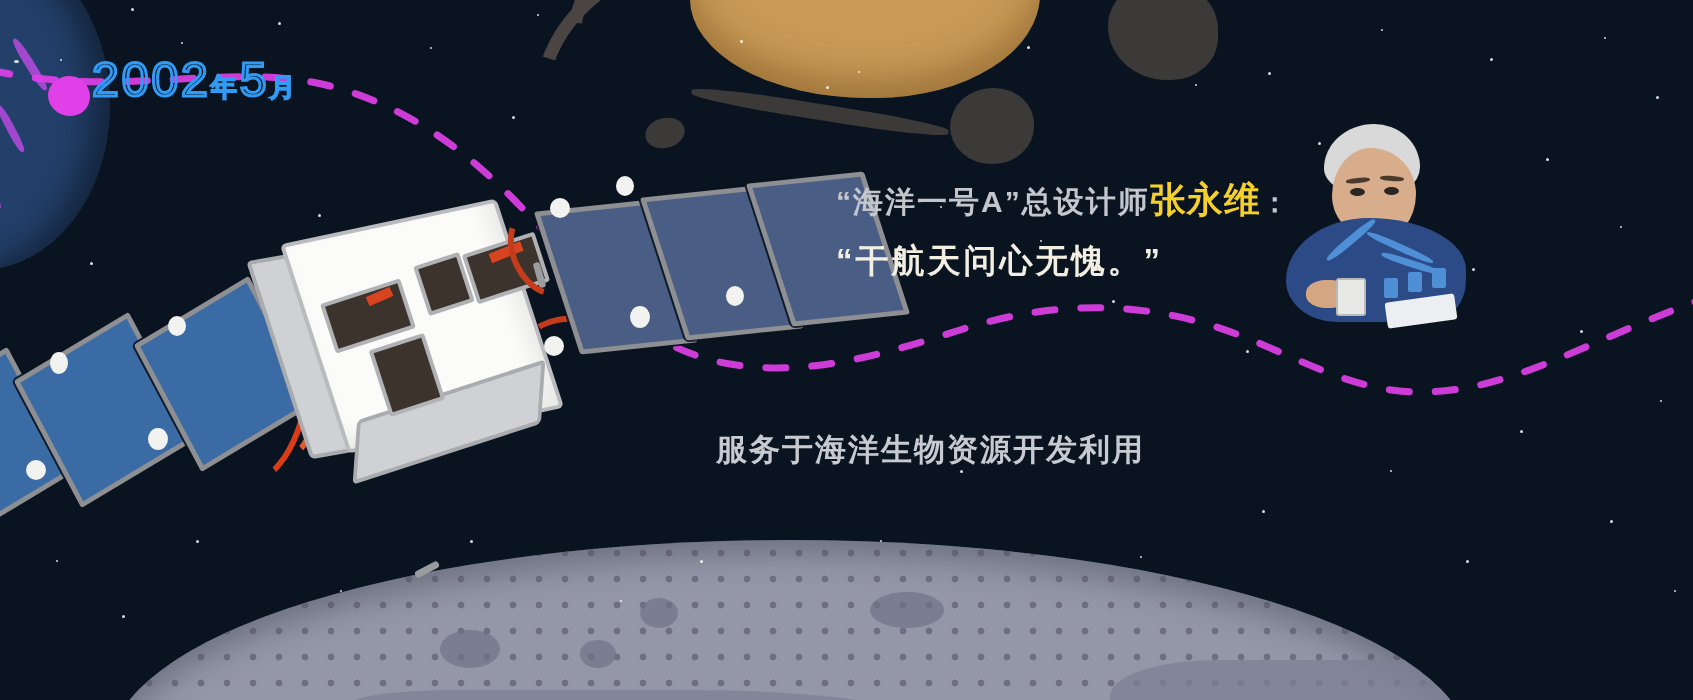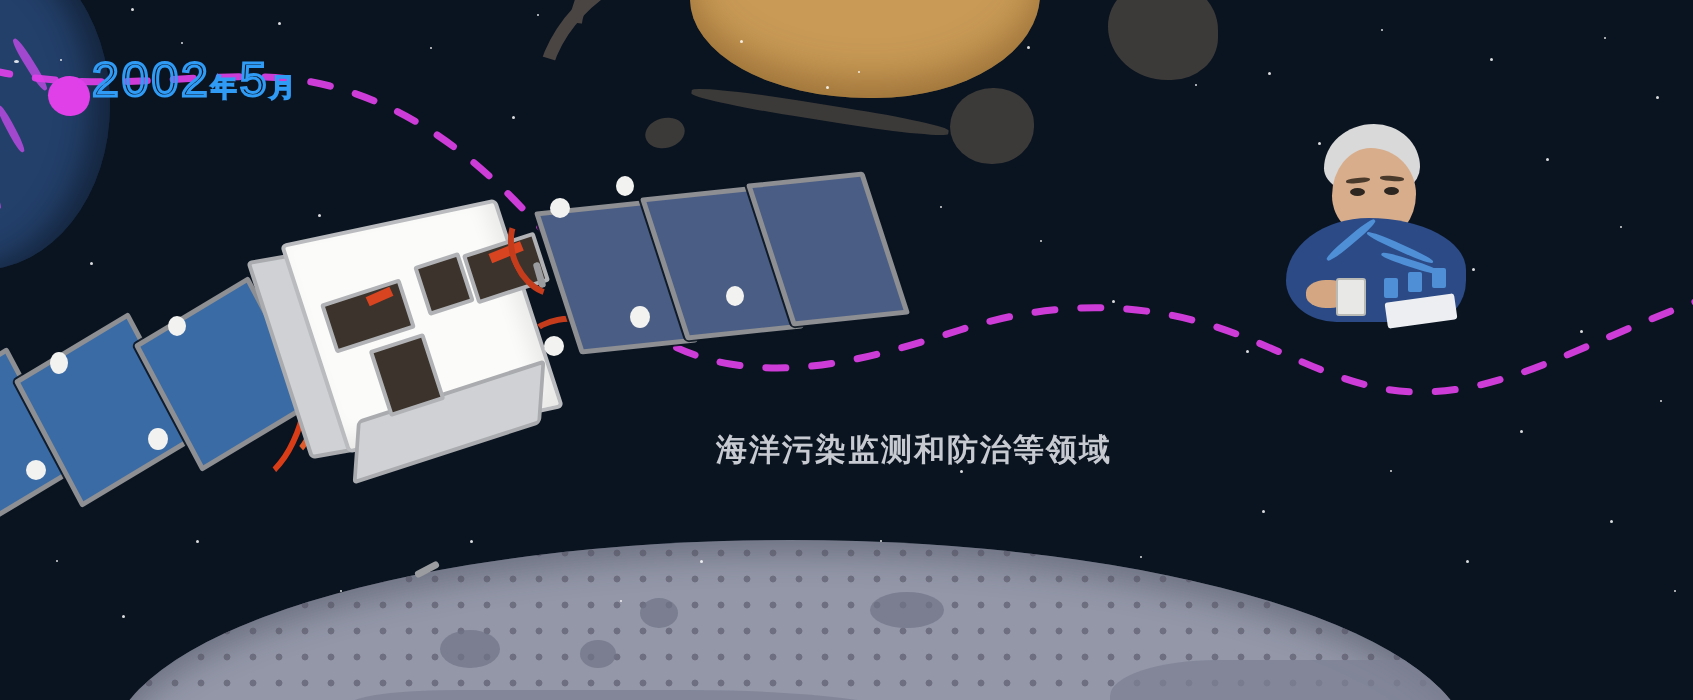--- a/index.html
+++ b/index.html
@@ -246,23 +246,29 @@
     <div class="hinge" style="left:700px;top:126px;width:20px;height:22px;"></div>
     <div class="hinge" style="left:796px;top:106px;width:18px;height:20px;"></div>
     <div class="hinge" style="left:614px;top:156px;width:20px;height:20px;"></div>
   </div>
 
   <div id="date-label">
     <span>2002</span><span class="yr-unit">年</span><span>5</span><span class="yr-unit">月</span>
   </div>
 
 
+  <div id="quote-block">
+    <div id="quote-line1">
+      <span>“海洋一号A”总设计师</span><span class="name">张永维</span><span class="colon">：</span>
+    </div>
+    <div id="quote-line2">“干航天问心无愧。”</div>
+  </div>
 
   <div id="desc-block">
-    <div>海洋污染监测和防治等领域</div>
+    <div>服务于海洋生物资源开发利用</div>
   </div>
 
   <div id="portrait">
     <div class="p-hair" style="left:56px;top:4px;width:96px;height:74px;"></div>
     <div class="p-face" style="left:64px;top:28px;width:84px;height:92px;"></div>
     <div class="p-brow" style="left:78px;top:58px;width:24px;height:5px;transform:rotate(-6deg);"></div>
     <div class="p-brow" style="left:112px;top:56px;width:24px;height:5px;transform:rotate(4deg);"></div>
     <div class="p-eye" style="left:82px;top:68px;width:15px;height:8px;"></div>
     <div class="p-eye" style="left:116px;top:67px;width:15px;height:8px;"></div>
     <div class="p-mouth" style="left:96px;top:100px;width:28px;height:9px;"></div>

